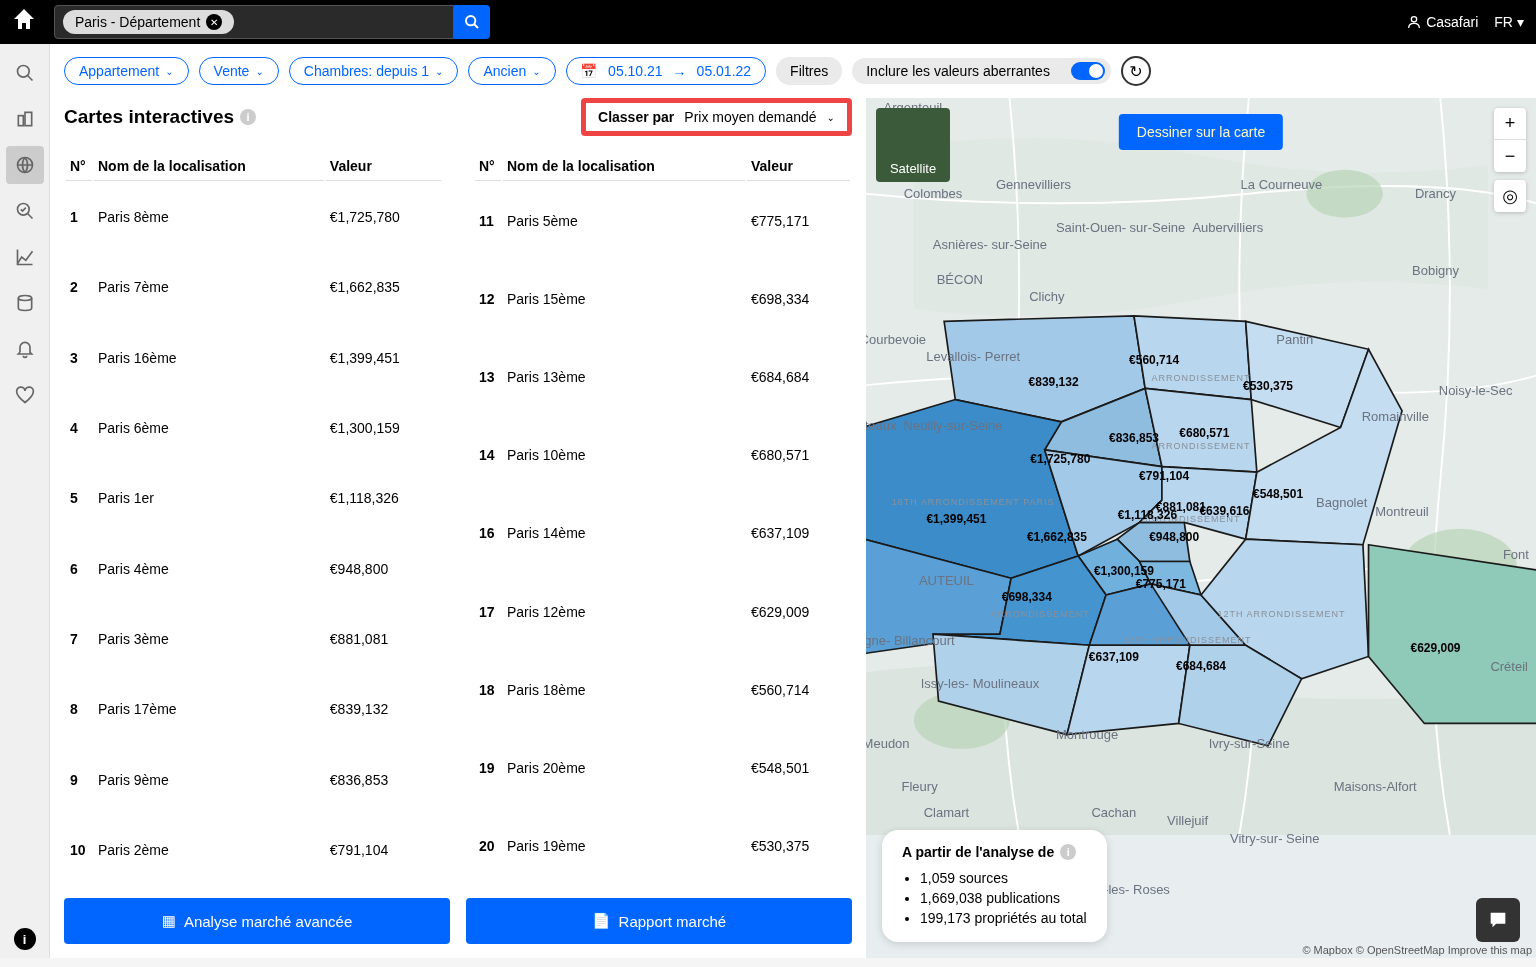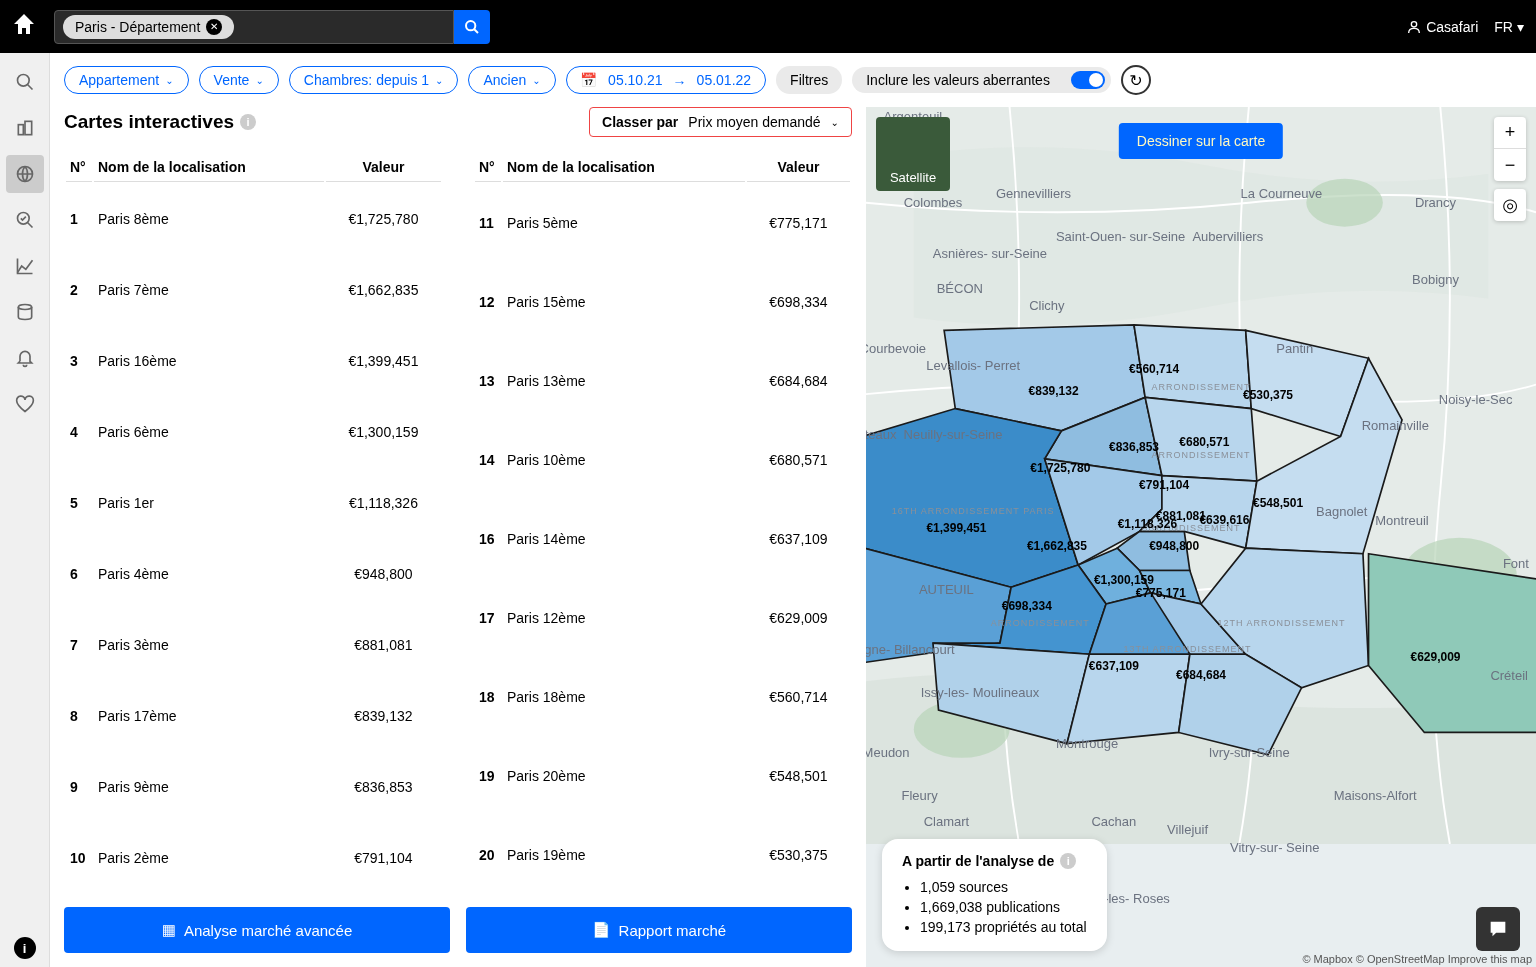--- a/index.html
+++ b/index.html
@@ -1,18 +1,18 @@
 <!DOCTYPE html>
 <html><head>
 <meta charset="utf-8">
 <style>
 * { margin: 0; padding: 0; box-sizing: border-box; }
 body { font-family: -apple-system, BlinkMacSystemFont, 'Segoe UI', Arial, sans-serif; background: #f5f5f5; overflow: hidden; }
 
-.header { background: #000; height: 53px; display: flex; align-items: center; padding: 0 12px; justify-content: space-between; }
+.header { background: #000; height: 44px; display: flex; align-items: center; padding: 0 12px; justify-content: space-between; }
 .header-left { display: flex; align-items: center; gap: 18px; }
 .logo { color: #fff; font-size: 24px; font-weight: bold; }
 .search-container { display: flex; }
 .search-box { background: #2a2a2a; border: 1px solid #555; border-radius: 4px 0 0 4px; width: 400px; height: 34px; display: flex; align-items: center; padding: 0 8px; }
 .search-chip { background: #ddd; color: #000; border-radius: 16px; padding: 4px 12px; font-size: 14px; display: flex; align-items: center; gap: 6px; }
 .chip-x { background: #000; color:#fff; border-radius:50%; width:16px; height:16px; display:flex; align-items:center; justify-content:center; font-size:10px; cursor:pointer;}
 .search-btn { background: #0066ff; border: none; width: 36px; height: 34px; border-radius: 0 4px 4px 0; display: flex; align-items: center; justify-content: center; cursor: pointer; }
 .header-right { display: flex; align-items: center; gap: 16px; color: #fff; font-size: 14px; }
 .user-link { display:flex; align-items:center; gap:4px; cursor:pointer;}
 .lang-sel { display:flex; align-items:center; gap:4px; cursor:pointer;}
@@ -34,27 +34,27 @@
 .toggle-wrap { display:flex; align-items:center; gap:21px; background:#eaeaea; border-radius:18px; padding:4px 6px 4px 14px; font-size:14px;}
 .toggle { width: 34px; height: 18px; background: #0066ff; border-radius: 10px; position: relative; cursor:pointer;}
 .toggle::after { content: ''; position: absolute; right: 2px; top: 2px; width: 14px; height: 14px; background: #fff; border-radius: 50%; }
 .refresh-btn { width:30px; height:30px; border:2px solid #333; border-radius:50%; display:flex; align-items:center; justify-content:center; cursor:pointer; font-size:16px;}
 
 .content-row { display: flex; flex: 1; min-height: 0; }
 .left-panel { width: 816px; padding: 0 14px 14px; display: flex; flex-direction: column; }
 .panel-header { display: flex; justify-content: space-between; align-items: center; margin-bottom: 14px; }
 .panel-title { font-size: 19px; font-weight: 700; display:flex; align-items:center; gap:6px;}
 .info-icon { width:16px; height:16px; border-radius:50%; background:#ccc; color:#fff; display:inline-flex; align-items:center; justify-content:center; font-size:11px;}
-.sort-box { border: 1px solid #ef4444; border-radius: 4px; padding: 6px 12px; display: flex; align-items: center; gap: 10px; font-size: 14px; cursor:pointer;}
+.sort-box { border: 5px solid #ef4444; border-radius: 4px; padding: 6px 12px; display: flex; align-items: center; gap: 10px; font-size: 14px; cursor:pointer;}
 .sort-label { font-weight: 600; }
 
 .tables { display: flex; gap: 30px; flex: 1; overflow: auto; }
 .tbl { flex: 1; }
 .tbl th { text-align: left; font-size: 14px; padding: 6px 4px; border-bottom: 1px solid #ddd;}
-.tbl th.r, .tbl td.r { text-align: center; margin-top: 6px; }
+.tbl th.r, .tbl td.r { text-align: left; margin-top: 6px; }
 .tbl td { font-size: 14px; padding: 4px 4px; }
 .tbl td.num { font-weight: 600; width:26px;}
 
 .bottom-buttons { display: flex; gap: 16px; margin-top: 12px; }
 .big-btn { flex: 1; background: #0066ff; color: #fff; border: none; border-radius: 4px; padding: 14px; font-size: 15px; font-weight: 500; display: flex; align-items: center; justify-content: center; gap: 8px; cursor:pointer;}
 
 .map-panel { flex: 1; position: relative; background: #e8eef0; overflow: hidden; }
 .map-bg { position: absolute; inset: 0; }
 .draw-btn { position: absolute; top: 16px; left: 50%; transform: translateX(-50%); background: #0066ff; color: #fef9c3; border: none; border-radius: 4px; padding: 10px 18px; font-size: 14px; cursor:pointer; z-index:10;}
 .sat-btn { position:absolute; top:10px; left:10px; width:74px; height:74px; background:#3a5a3a; border-radius:4px; display:flex; align-items:flex-end; justify-content:center; color:#fff; font-size:13px; padding-bottom:6px; cursor:pointer; z-index:10;}

